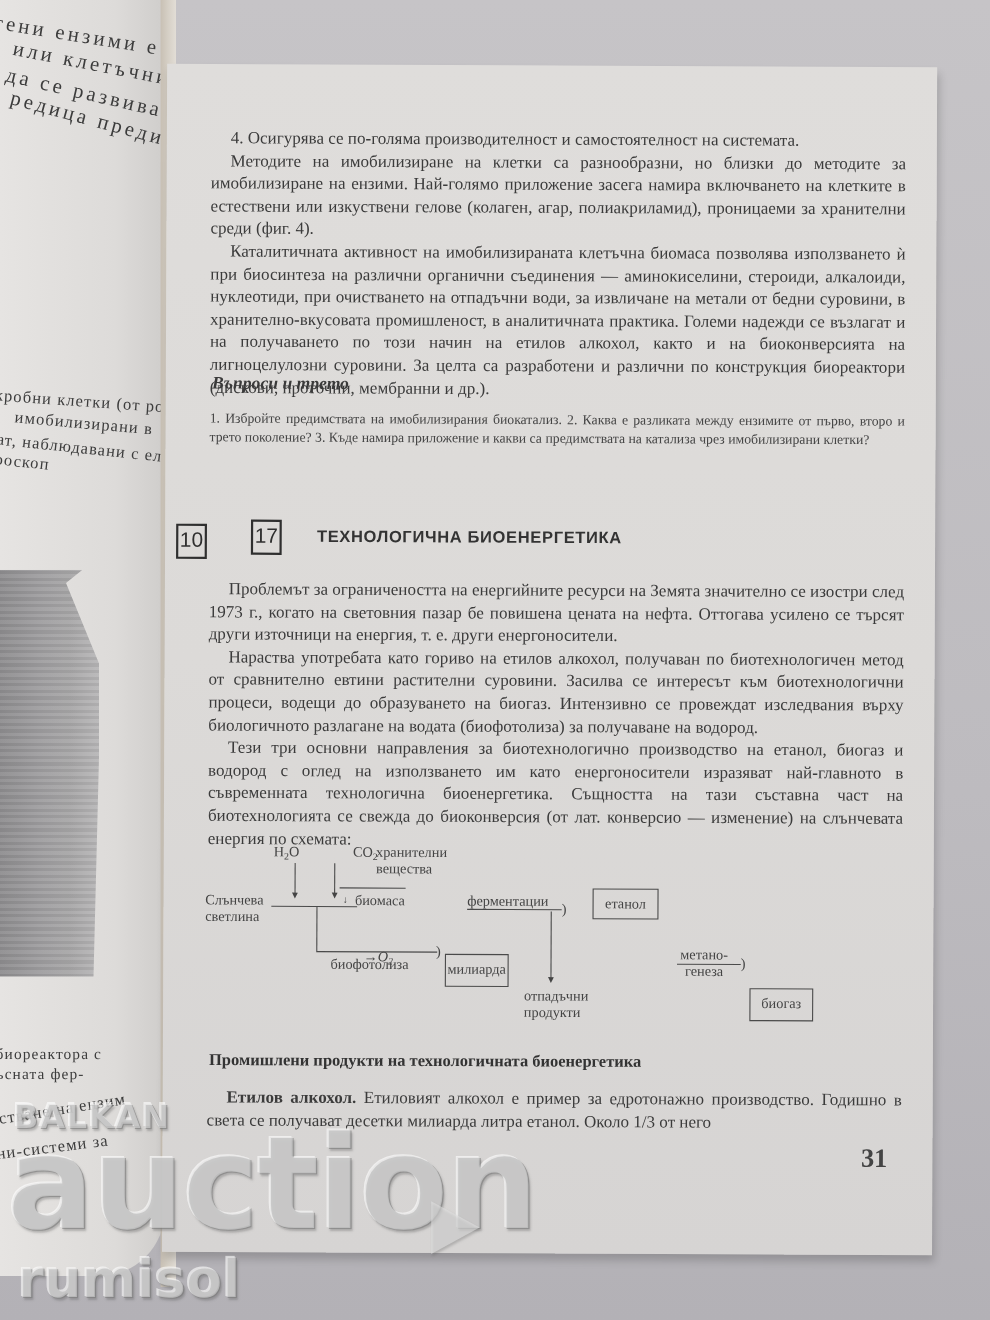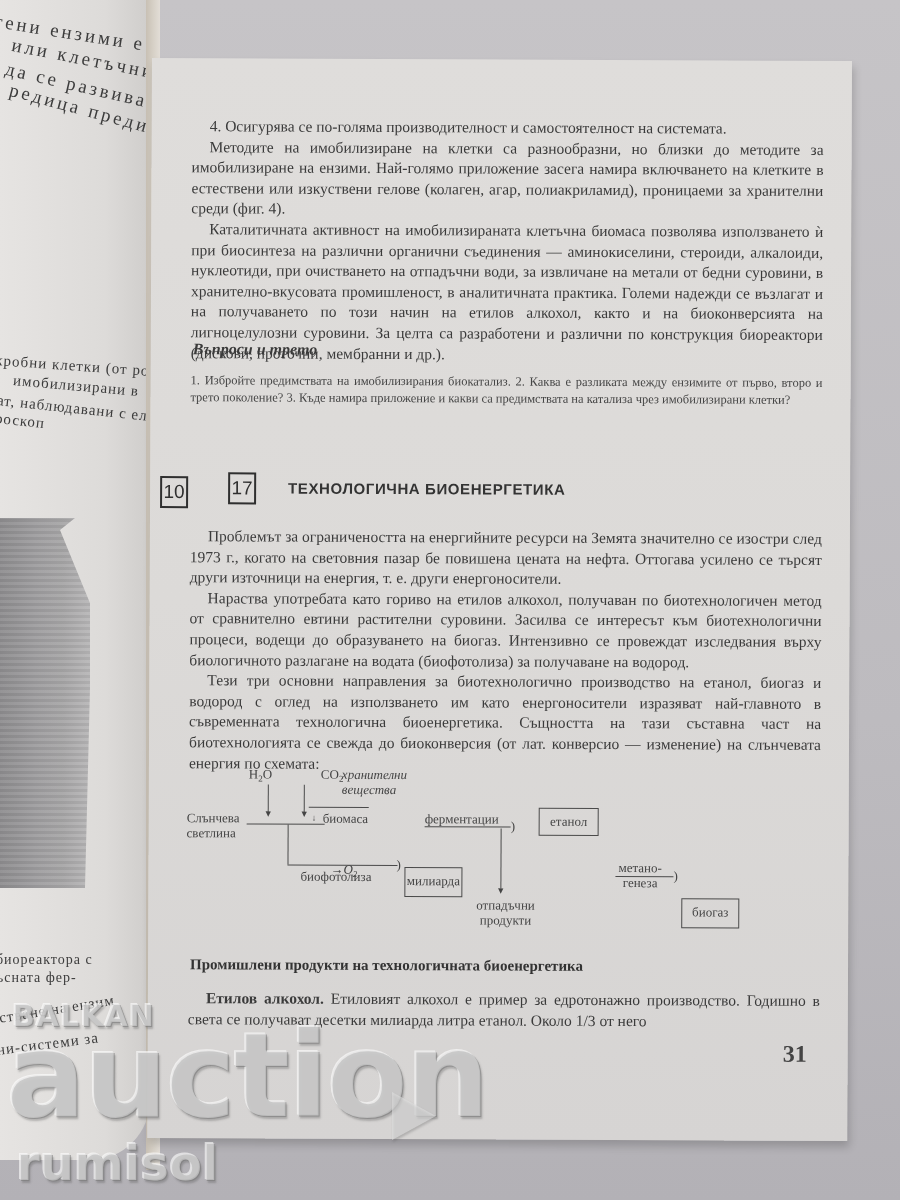--- a/index.html
+++ b/index.html
@@ -157,21 +157,21 @@
 
   <div class="text" style="top:468px;">
     <p class="indent">Проблемът за ограничеността на енергийните ресурси на Земята значително се изостри след 1973 г., когато на световния пазар бе повишена цената на нефта. Оттогава усилено се търсят други източници на енергия, т. е. други енергоносители.</p>
     <p class="indent">Нараства употребата като гориво на етилов алкохол, получаван по биотехнологичен метод от сравнително евтини растителни суровини. Засилва се интересът към биотехнологични процеси, водещи до образуването на биогаз. Интензивно се провеждат изследвания върху биологичното разлагане на водата (биофотолиза) за получаване на водород.</p>
     <p class="indent">Тези три основни направления за биотехнологично производство на етанол, биогаз и водород с оглед на използването им като енергоносители изразяват най-главното в съвременната технологична биоенергетика. Същността на тази съставна част на биотехнологията се свежда до биоконверсия (от лат. конверсио — изменение) на слънчевата енергия по схемата:</p>
   </div>
 
   <div class="diagram">
     <div class="dlabel" style="left:70px;top:0;"><span>H</span><span class="sub">2</span><span>O</span></div>
     <div class="dlabel" style="left:118px;top:0;margin-left:24px;"><span>CO</span><span class="sub">2</span></div>
-    <div class="dlabel" style="left:163px;top:0;font-style:italic;"><span>хранителни</span><br><span>вещества</span></div>
+    <div class="dlabel" style="left:163px;top:0;"><span>хранителни</span><br><span>вещества</span></div>
 
     <div class="dline" style="left:89px;top:18px;width:1.2px;height:28px;"></div>
     <div class="dlabel" style="left:85px;top:40px;font-size:9px;">▼</div>
     <div class="dline" style="left:125px;top:18px;width:1.2px;height:28px;"></div>
     <div class="dlabel" style="left:121px;top:40px;font-size:9px;">▼</div>
 
     <div class="dlabel" style="left:8px;top:44px;"><span>Слънчева</span><br><span>светлина</span></div>
 
     <div class="dline" style="left:68px;top:57px;width:78px;height:1.2px;"></div>
 
@@ -179,21 +179,21 @@
     <div class="dlabel" style="left:133px;top:44px;font-size:9px;">↓</div>
     <div class="dlabel" style="left:144px;top:44px;">биомаса</div>
 
     <div class="dlabel" style="left:246px;top:44px;text-align:center;">ферментации</div>
     <div class="dline" style="left:246px;top:59px;width:86px;height:1.2px;"></div>
     <div class="dlabel" style="left:332px;top:51px;">)</div>
     <div class="dbox" style="left:360px;top:40px;width:58px;height:26px;">етанол</div>
 
     <div class="dline" style="left:322px;top:61px;width:1.2px;height:60px;"></div>
     <div class="dlabel" style="left:318px;top:116px;font-size:9px;">▼</div>
-    <div class="dlabel" style="left:298px;top:130px;text-align:center;"><span>отпадъчни</span><br><span>продукти</span></div>
+    <div class="dlabel" style="left:298px;top:130px;text-align:left;"><span>отпадъчни</span><br><span>продукти</span></div>
 
     <div class="dline" style="left:109px;top:58px;width:1.2px;height:40px;"></div>
     <div class="dline" style="left:109px;top:98px;width:110px;height:1.2px;"></div>
     <div class="dlabel" style="left:218px;top:90px;">)</div>
     <div class="dlabel" style="left:152px;top:95px;font-style:italic;"><span>→O</span><span class="sub">2</span></div>
     <div class="dlabel" style="left:122px;top:102px;">биофотолиза</div>
     <div class="dbox" style="left:226px;top:100px;width:56px;height:28px;">милиарда</div>
 
     <div class="dlabel" style="left:440px;top:92px;text-align:center;"><span>метано-</span><br><span>генеза</span></div>
     <div class="dline" style="left:437px;top:108px;width:58px;height:1.2px;"></div>

